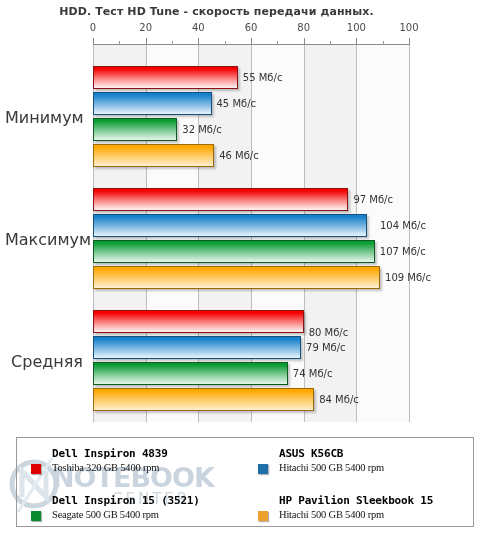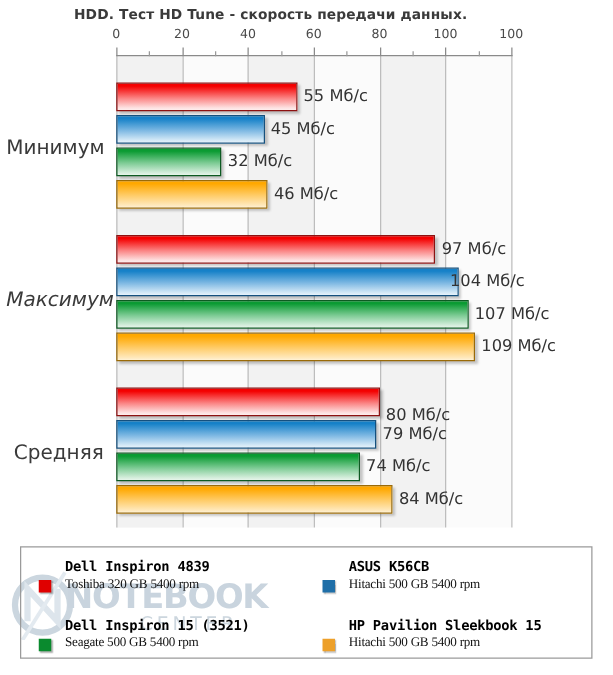--- a/index.html
+++ b/index.html
@@ -131,21 +131,21 @@
     background: linear-gradient(to bottom, #0b9b33 0%, #0b9b33 9%, #7fcc96 55%, #d6eedd 92%, #e6f5ea 100%);
   }
   .bar.orange {
     border-color: #9a6a07;
     background: linear-gradient(to bottom, #ffa800 0%, #ffa800 9%, #ffcd6b 55%, #ffe9bd 92%, #fff2d6 100%);
   }
   .bar-value {
     position: absolute;
     height: 23px;
     line-height: 23px;
-    font-size: 13px;
+    font-size: 10px;
     color: #333333;
     white-space: nowrap;
     padding-left: 5px;
   }
 
   
   #legend {
     position: absolute;
     left: 16px;
     top: 437px;
@@ -258,21 +258,21 @@
       <div class="bar-value" style="left: 144.833px; top: 21px;">55 Мб/с</div>
       <div class="bar blue" style="left: 0px; top: 47px; width: 118.5px;"></div>
       <div class="bar-value" style="left: 118.5px; top: 47px;">45 Мб/с</div>
       <div class="bar green" style="left: 0px; top: 73px; width: 84.2667px;"></div>
       <div class="bar-value" style="left: 84.2667px; top: 73px;">32 Мб/с</div>
       <div class="bar orange" style="left: 0px; top: 99px; width: 121.133px;"></div>
       <div class="bar-value" style="left: 121.133px; top: 99px;">46 Мб/с</div>
       <div class="bar red" style="left: 0px; top: 143px; width: 255.433px;"></div>
       <div class="bar-value" style="left: 255.433px; top: 143px;">97 Мб/с</div>
       <div class="bar blue" style="left: 0px; top: 169px; width: 273.867px;"></div>
-      <div class="bar-value" style="left: 262px; top: 169px;">104 Мб/с</div>
+      <div class="bar-value" style="left: 282px; top: 169px;">104 Мб/с</div>
       <div class="bar green" style="left: 0px; top: 195px; width: 281.767px;"></div>
       <div class="bar-value" style="left: 281.767px; top: 195px;">107 Мб/с</div>
       <div class="bar orange" style="left: 0px; top: 221px; width: 287.033px;"></div>
       <div class="bar-value" style="left: 287.033px; top: 221px;">109 Мб/с</div>
       <div class="bar red" style="left: 0px; top: 265px; width: 210.667px;"></div>
       <div class="bar-value" style="left: 210.667px; top: 276px;">80 Мб/с</div>
       <div class="bar blue" style="left: 0px; top: 291px; width: 208.033px;"></div>
       <div class="bar-value" style="left: 208.033px; top: 291px;">79 Мб/с</div>
       <div class="bar green" style="left: 0px; top: 317px; width: 194.867px;"></div>
       <div class="bar-value" style="left: 194.867px; top: 317px;">74 Мб/с</div>
@@ -299,21 +299,21 @@
     <div class="tick-label" style="left: 409px;">100</div>
     <div class="tick-minor" style="left: 119.333px;"></div>
     <div class="tick-minor" style="left: 172px;"></div>
     <div class="tick-minor" style="left: 224.667px;"></div>
     <div class="tick-minor" style="left: 277.333px;"></div>
     <div class="tick-minor" style="left: 330px;"></div>
     <div class="tick-minor" style="left: 382.667px;"></div>
   </div>
 <div id="cat-labels">
     <div class="cat-label" style="top: 108px;">Минимум</div>
-    <div class="cat-label" style="top: 230px; font-style: italic;">Максимум</div>
+    <div class="cat-label" style="top: 230px;">Максимум</div>
     <div class="cat-label" style="top: 352px;">Средняя</div>
   </div>
 
 <div id="watermark">
   <svg id="watermark-logo" viewBox="0 0 56 56">
     <circle cx="26" cy="28" r="22" fill="none" stroke="#cbd6df" stroke-width="5"></circle>
     <path d="M14 41 L14 15 L38 41 L38 15" fill="none" stroke="#dde5ec" stroke-width="5"></path>
     <path d="M10 56 L44 2" stroke="#e3eaf0" stroke-width="3" fill="none"></path>
   </svg>
   <div id="watermark-text">NOTEBOOK</div>

